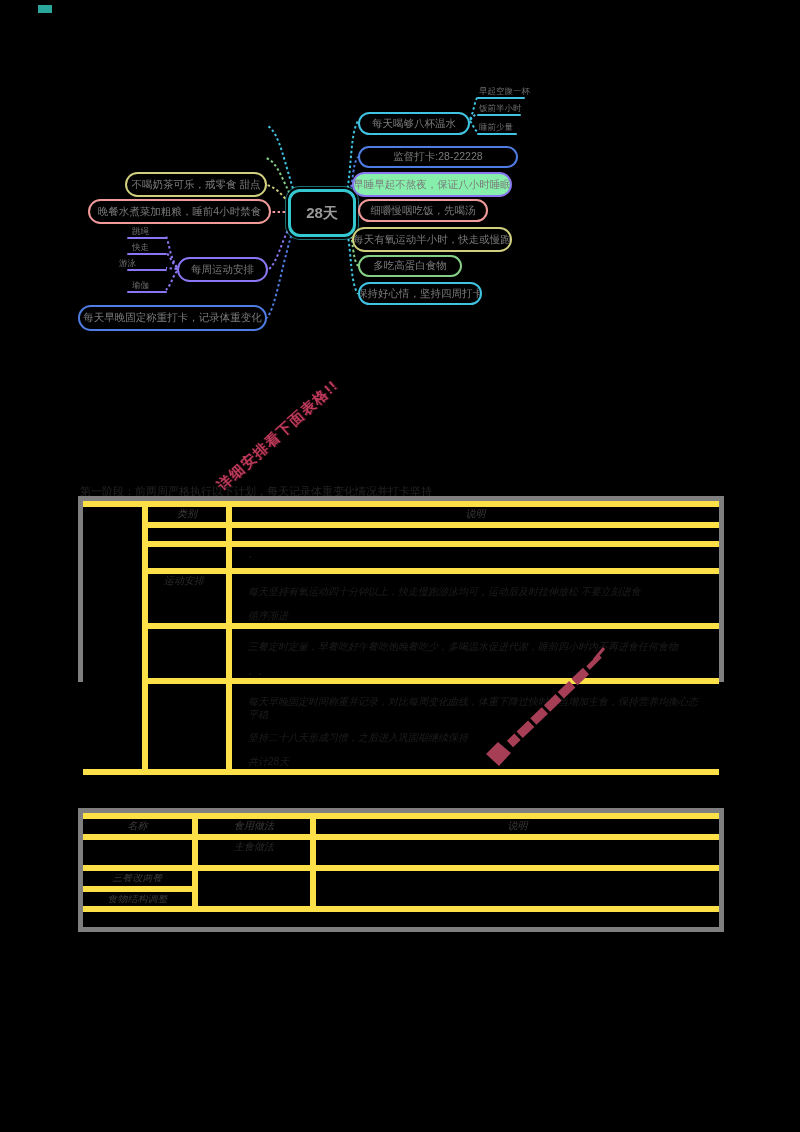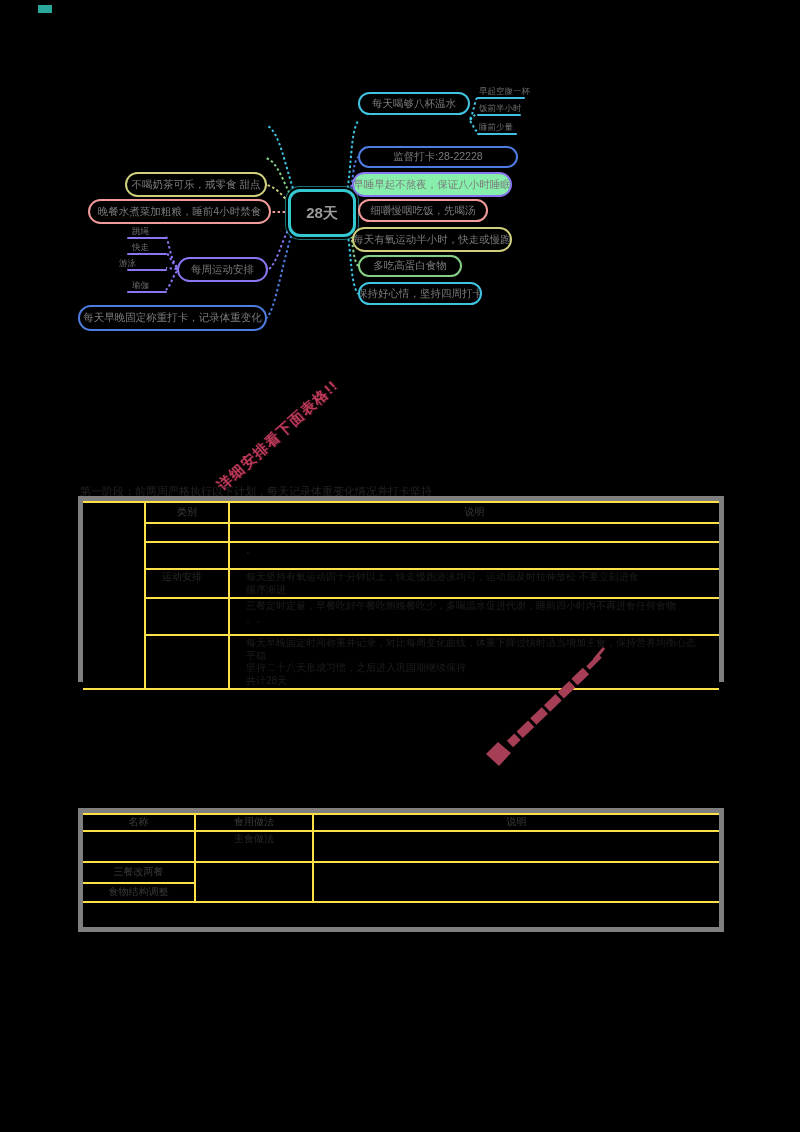--- a/index.html
+++ b/index.html
@@ -16,27 +16,27 @@
         justify-content:center;box-shadow:0 0 0 2px #000,0 0 0 3px rgba(53,200,208,.55);}
   .sublabel{position:absolute;color:#6e6e6e;font-size:8.5px;white-space:nowrap;}
   .subline{position:absolute;height:2px;border-radius:1px;}
   
   .rot-note{position:absolute;color:#bd3a5a;font-weight:bold;font-size:14.5px;
         letter-spacing:1.5px;transform:rotate(-42deg);transform-origin:0 100%;
         text-shadow:1px 1px 0 #3a0d18;white-space:nowrap;}
   .note-line{position:absolute;color:#232323;font-size:11px;white-space:nowrap;}
   
   .doc-table{position:absolute;border-collapse:collapse;background:#000;table-layout:fixed;}
-  .doc-table td,.doc-table th{border:2px solid #fde047;color:#242424;font-size:10px;
+  .doc-table td,.doc-table th{border:6px solid #fde047;color:#242424;font-size:10px;
         font-weight:normal;line-height:1.25;padding:1px 16px;vertical-align:top;
-        overflow:hidden;text-align:left;}
+        overflow:hidden;text-align:left;font-style:italic;}
   .doc-table .hd{color:#3c3c3c;text-align:center;vertical-align:middle;}
   .doc-table .c1t{color:#3a3a3a;text-align:center;vertical-align:middle;border-radius:6px;}
   .tbl-frame{position:absolute;border:5px solid #7f7f7f;background:#000;box-sizing:border-box;}
-  .cell-sub{display:block;color:#1e1e1e;}
+  .cell-sub{display:block;color:#1e1e1e;margin-top:11px;}
   svg{display:block;}
 </style>
 </head>
 <body>
 
 <div id="page">
 
   <div class="abs" style="left:38px;top:5px;width:14px;height:8px;background:#2aa79b;"></div>
 
   <div class="abs" style="left:0;top:0;width:800px;height:360px;">
@@ -75,21 +75,21 @@
 
     <div class="sublabel" style="left:132px;top:226px;">跳绳</div>
     <div class="subline" style="left:127px;top:237px;width:40px;background:#8a76f0;"></div>
     <div class="sublabel" style="left:132px;top:242px;">快走</div>
     <div class="subline" style="left:127px;top:253px;width:40px;background:#8a76f0;"></div>
     <div class="sublabel" style="left:119px;top:258px;">游泳</div>
     <div class="subline" style="left:127px;top:269px;width:40px;background:#8a76f0;"></div>
     <div class="sublabel" style="left:132px;top:280px;">瑜伽</div>
     <div class="subline" style="left:127px;top:291px;width:40px;background:#8a76f0;"></div>
 
-    <div class="node" style="left:358px;top:92px;width:112px;height:23px;border-color:#3fc3e0;">每天喝够八杯温水</div>
+    <div class="node" style="left:358px;top:112px;width:112px;height:23px;border-color:#3fc3e0;">每天喝够八杯温水</div>
     <div class="node" style="left:358px;top:146px;width:160px;height:22px;border-color:#4f7ce0;">监督打卡:28-22228</div>
     <div class="node" style="left:352px;top:172px;width:160px;height:25px;border-color:#8a76f0;background:#86efac;">早睡早起不熬夜，保证八小时睡眠</div>
     <div class="node" style="left:358px;top:199px;width:130px;height:23px;border-color:#f09a9a;">细嚼慢咽吃饭，先喝汤</div>
     <div class="node" style="left:352px;top:227px;width:160px;height:25px;border-color:#cfcf7d;">每天有氧运动半小时，快走或慢跑</div>
     <div class="node" style="left:358px;top:255px;width:104px;height:22px;border-color:#86cf86;">多吃高蛋白食物</div>
     <div class="node" style="left:358px;top:282px;width:124px;height:23px;border-color:#3fc3e0;">保持好心情，坚持四周打卡</div>
 
     <div class="sublabel" style="left:479px;top:86px;">早起空腹一杯</div>
     <div class="subline" style="left:477px;top:97px;width:48px;background:#3fc3e0;"></div>
     <div class="sublabel" style="left:479px;top:103px;">饭前半小时</div>

